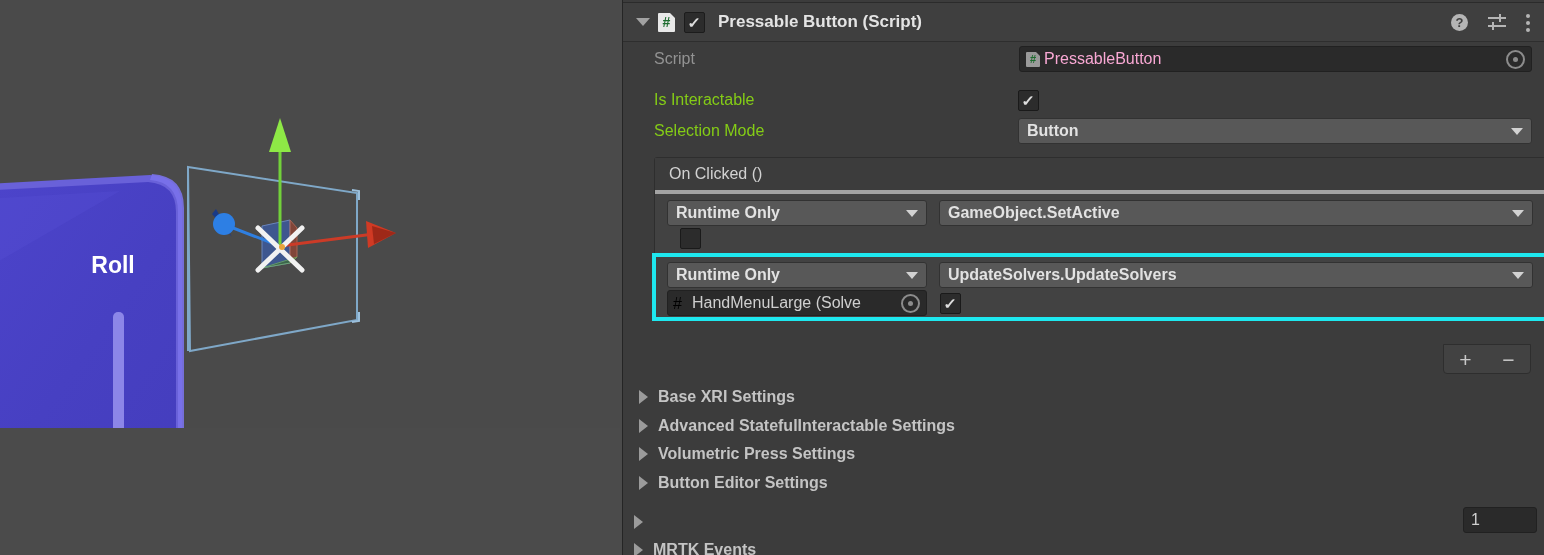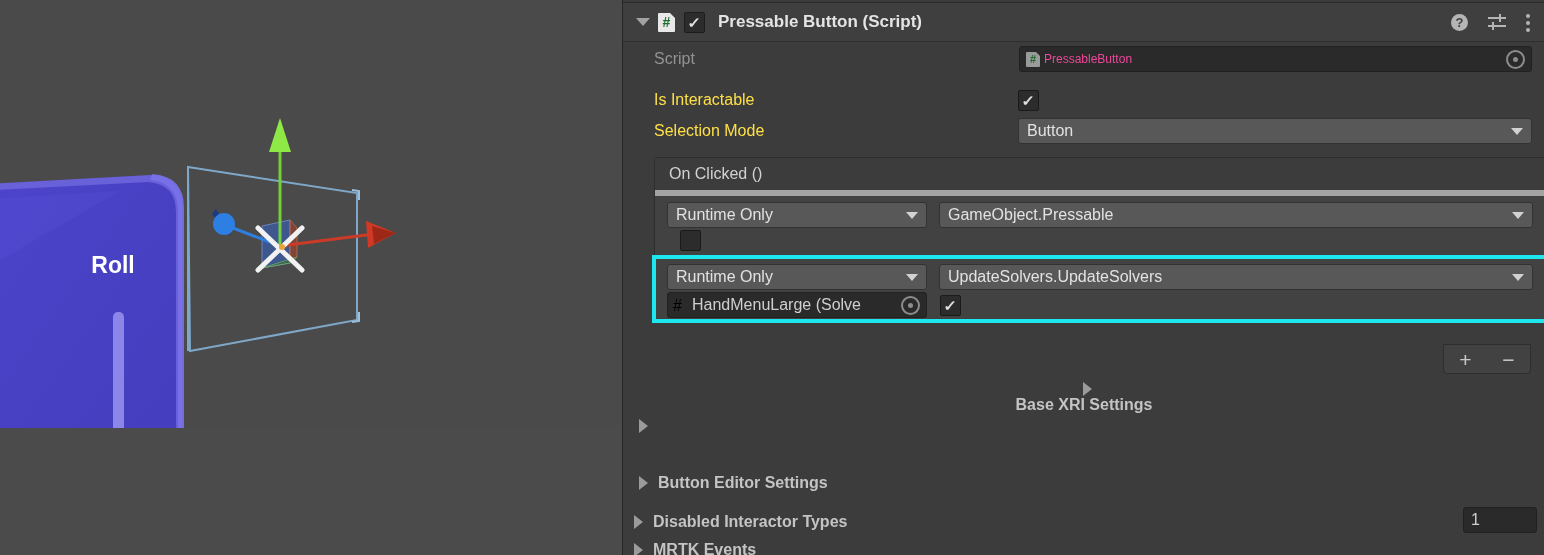--- a/index.html
+++ b/index.html
@@ -95,40 +95,40 @@
     position: absolute; left: 0; width: 4px; height: 4px; border-radius: 50%;
     background: #b5b5b5;
   }
 
   .row {
     position: absolute; left: 0; width: 922px; height: 28px;
     display: flex; align-items: center;
   }
   .row-label {
     position: absolute; left: 31px;
-    color: #fde047; font-size: 16px; white-space: nowrap;
+    color: #84cc16; font-size: 16px; white-space: nowrap;
   }
   .row-label.dim { color: #939393; }
 
   .objfield {
     position: absolute; left: 396px; width: 511px; height: 24px;
     background: #2a2a2a; border: 1px solid #212121; border-radius: 3px;
     display: flex; align-items: center;
   }
   .objfield .mini-script {
     width: 14px; height: 15px; margin-left: 6px;
     background: #9a9a9a; border-radius: 1px; position: relative;
     display:flex; align-items:center; justify-content:center;
     font-size: 11px; font-weight: bold; color: #1d6b2e; line-height:1;
   }
   .objfield .mini-script::after {
     content:""; position:absolute; right:0; top:0;
     border-left:4px solid transparent; border-top:4px solid #2a2a2a;
   }
-  .objfield .objname { margin-left: 4px; color: #ec4899; font-size: 12px; }
+  .objfield .objname { margin-left: 4px; color: #f9a8d4; font-size: 16px; }
   .obj-picker {
     position: absolute; right: 6px; width: 15px; height: 15px;
     border-radius: 50%; border: 2px solid #8c8c8c;
     display: flex; align-items: center; justify-content: center;
   }
   .obj-picker::after {
     content: ""; width: 5px; height: 5px; border-radius: 50%; background: #8c8c8c;
   }
 
   .checkbox {
@@ -137,40 +137,40 @@
     display: flex; align-items: center; justify-content: center;
   }
 
   .dropdown {
     background: #585858; border: 1px solid #323232; border-radius: 3px;
     height: 24px; display: flex; align-items: center;
     position: relative;
   }
   .dropdown .dd-text {
     margin-left: 8px; color: #e2e2e2; font-size: 16px;
-    white-space: nowrap; overflow: hidden;
+    white-space: nowrap; overflow: hidden; font-weight: bold;
   }
   .dd-arrow {
     position: absolute; right: 8px;
     width: 0; height: 0;
     border-left: 6px solid transparent;
     border-right: 6px solid transparent;
     border-top: 7px solid #d2d2d2;
   }
 
   
   .event-box {
     position: absolute; left: 31px; top: 157px;
     width: 890px; background: #3c3c3c;
     border: 1px solid #2e2e2e; border-radius: 3px 3px 0 0;
   }
   .event-title {
     height: 32px; background: #3c3c3c;
     display: flex; align-items: center;
-    border-bottom: 6px solid #a3a3a3;
+    border-bottom: 4px solid #a3a3a3;
   }
   .event-title span { margin-left: 14px; color: #d2d2d2; font-size: 16px; }
   .event-list { background: #424242; padding: 0; }
   .event-entry {
     position: relative; height: 62px;
     padding: 6px 16px 0 10px;
     box-sizing: border-box;
   }
   .event-entry.selected {
     outline: 4px solid #1ee8ef;
@@ -364,21 +364,21 @@
       </div>
       <div class="event-list">
 
         <div class="event-entry">
           <div class="ee-row1">
             <div class="dropdown ee-mode">
               <span class="dd-text">Runtime Only</span>
               <span class="dd-arrow"></span>
             </div>
             <div class="dropdown ee-func">
-              <span class="dd-text">GameObject.Pressable</span>
+              <span class="dd-text">GameObject.SetActive</span>
               <span class="dd-arrow"></span>
             </div>
           </div>
           <div class="ee-row2">
             <div class="ee-arg">
               <div class="ee-arg-box"></div>
             </div>
           </div>
         </div>
 
@@ -408,34 +408,38 @@
         </div>
 
       </div>
     </div>
 
     <div class="plusminus">
       <span class="pm-glyph">+</span>
       <span class="pm-glyph">−</span>
     </div>
 
-    <div class="foldout-row" style="top:382px;flex-direction:column;">
+    <div class="foldout-row" style="top:382px;">
       <span class="foldout-tri"></span>
       <span class="foldout-label">Base XRI Settings</span>
     </div>
     <div class="foldout-row" style="top:411px;">
       <span class="foldout-tri"></span>
+      <span class="foldout-label">Advanced StatefulInteractable Settings</span>
+    </div>
+    <div class="foldout-row" style="top:439px;">
+      <span class="foldout-tri"></span>
+      <span class="foldout-label">Volumetric Press Settings</span>
     </div>
     <div class="foldout-row" style="top:468px;">
       <span class="foldout-tri"></span>
       <span class="foldout-label">Button Editor Settings</span>
     </div>
     <div class="foldout-row" style="top:507px;">
       <span class="foldout-tri indentless"></span>
-      <span class="foldout-label">Disabled Interactor Types</span>
     </div>
     <div class="foldout-row" style="top:535px;">
       <span class="foldout-tri indentless"></span>
       <span class="foldout-label">MRTK Events</span>
     </div>
 
   </div>
 
   <div class="numfield">
     <span>1</span>

